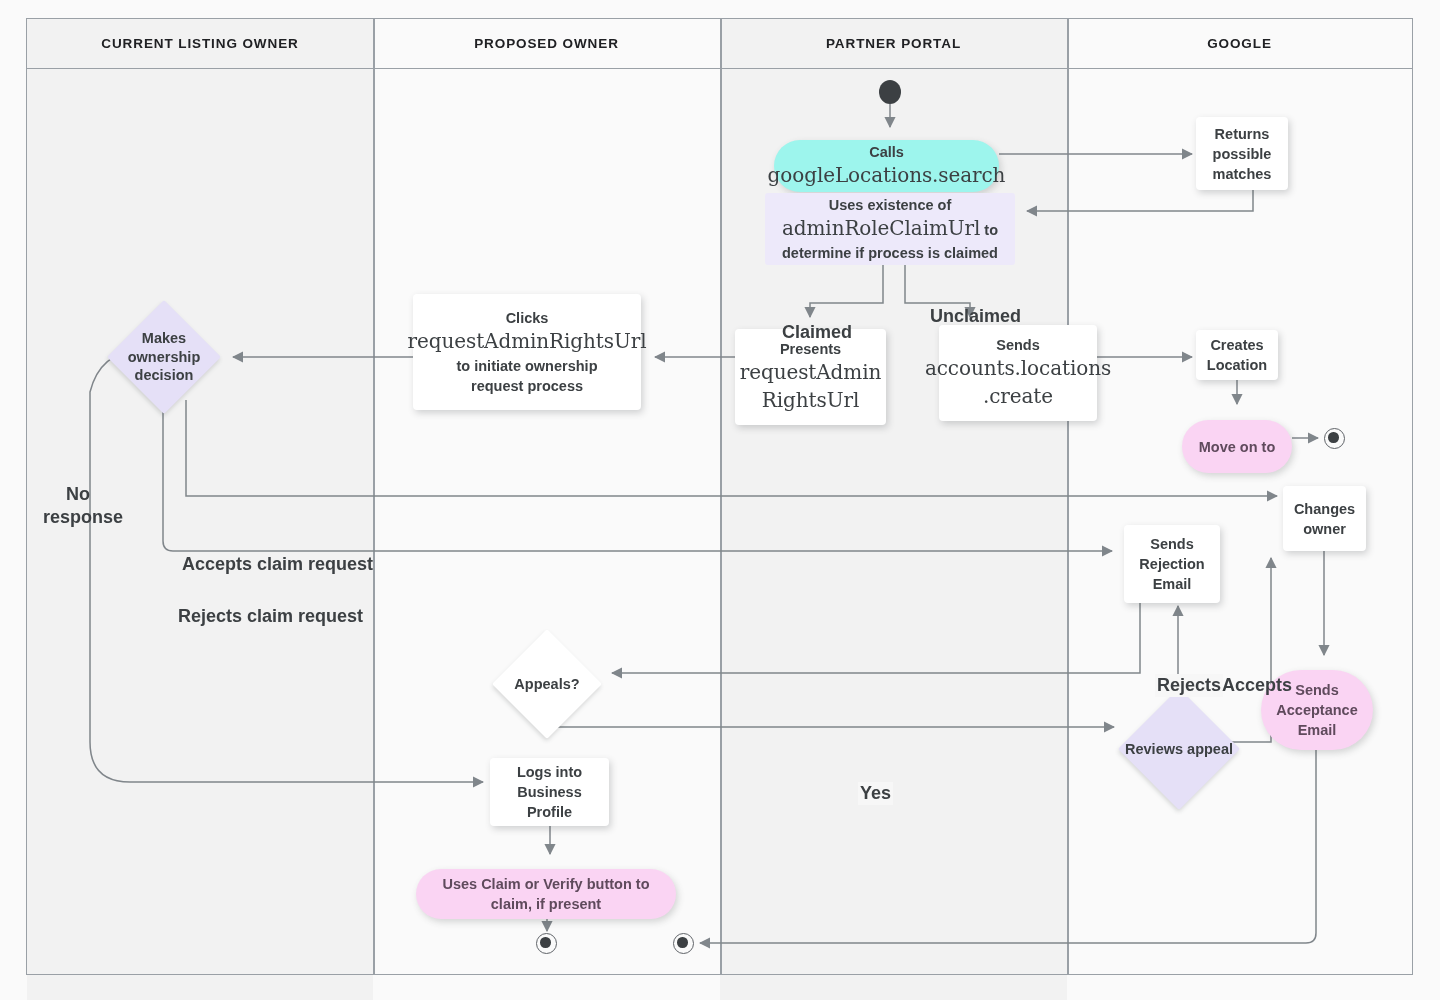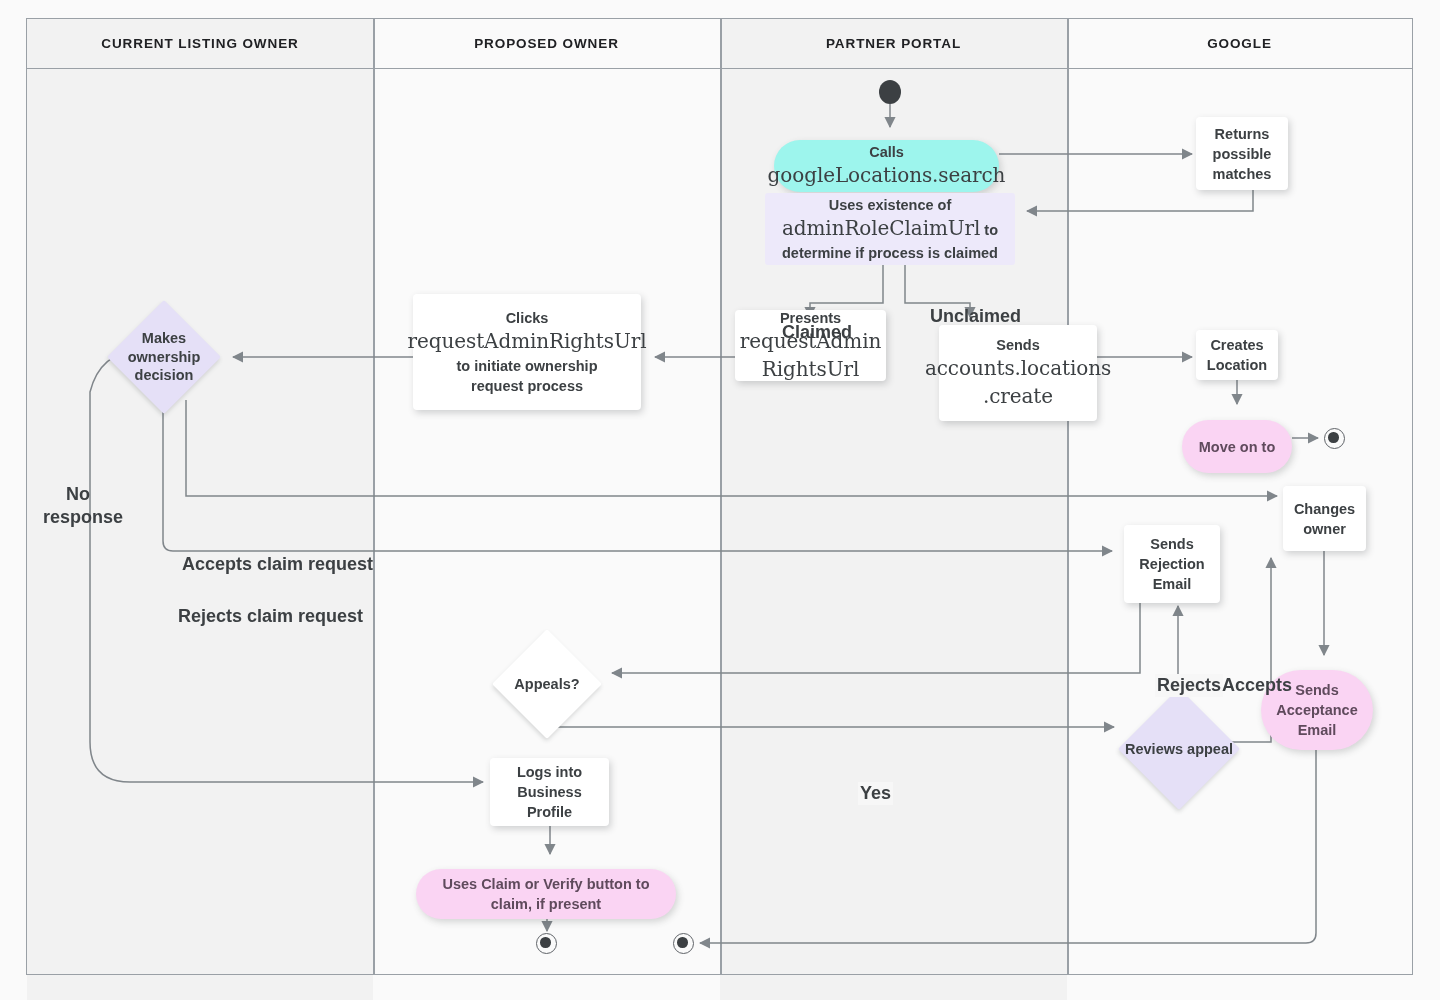--- a/index.html
+++ b/index.html
@@ -267,21 +267,21 @@
   </div>
 
   <div class="node n-lav" style="left:765px; top:193px; width:250px; height:72px;">
     <div class="inner">
       <div>Uses existence of</div>
       <div><span class="mono">adminRoleClaimUrl</span><span> to</span></div>
       <div>determine if process is claimed</div>
     </div>
   </div>
 
-  <div class="node n-box" style="left:735px; top:310px; width:151px; height:71px;">
+  <div class="node n-box" style="left:735px; top:329px; width:151px; height:96px;">
     <div class="inner">
       <div>Presents</div>
       <div class="mono">requestAdmin</div>
       <div class="mono">RightsUrl</div>
     </div>
   </div>
 
   <div class="node n-box" style="left:893px; top:325px; width:158px; height:96px;margin-left:46px;">
     <div class="inner">
       <div>Sends</div>

